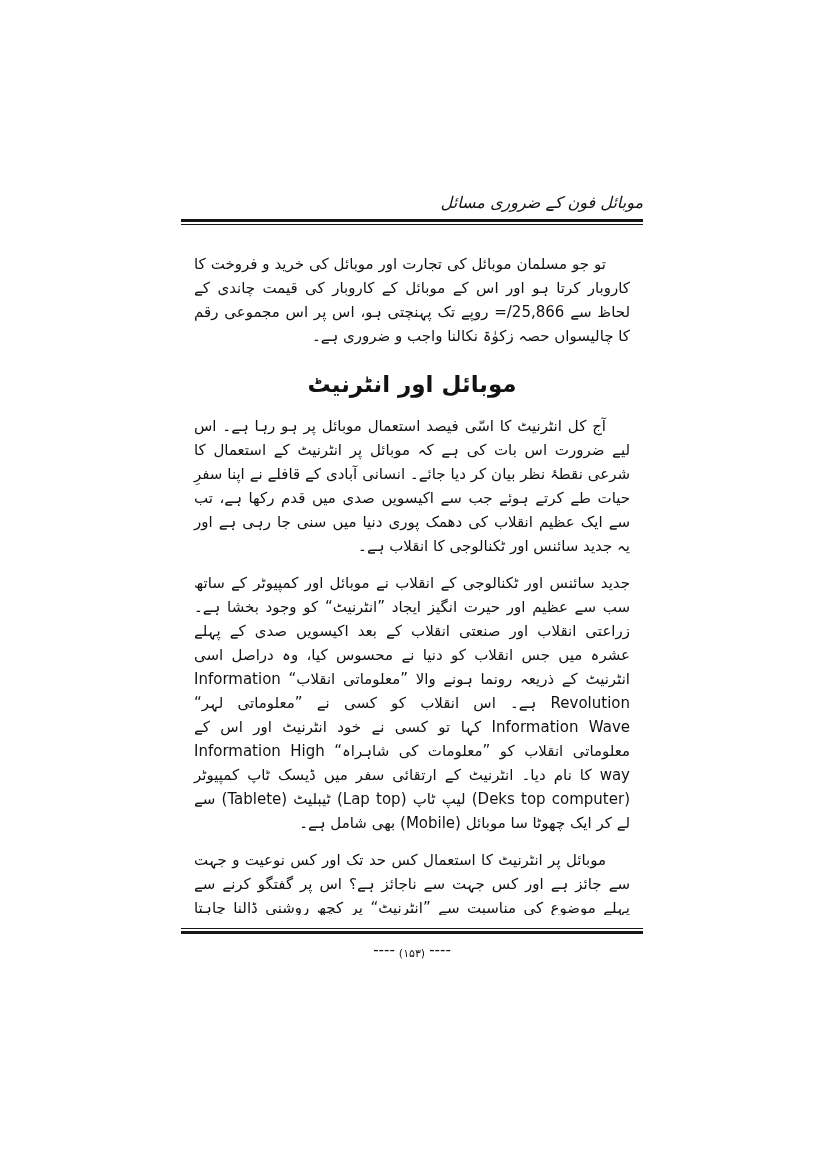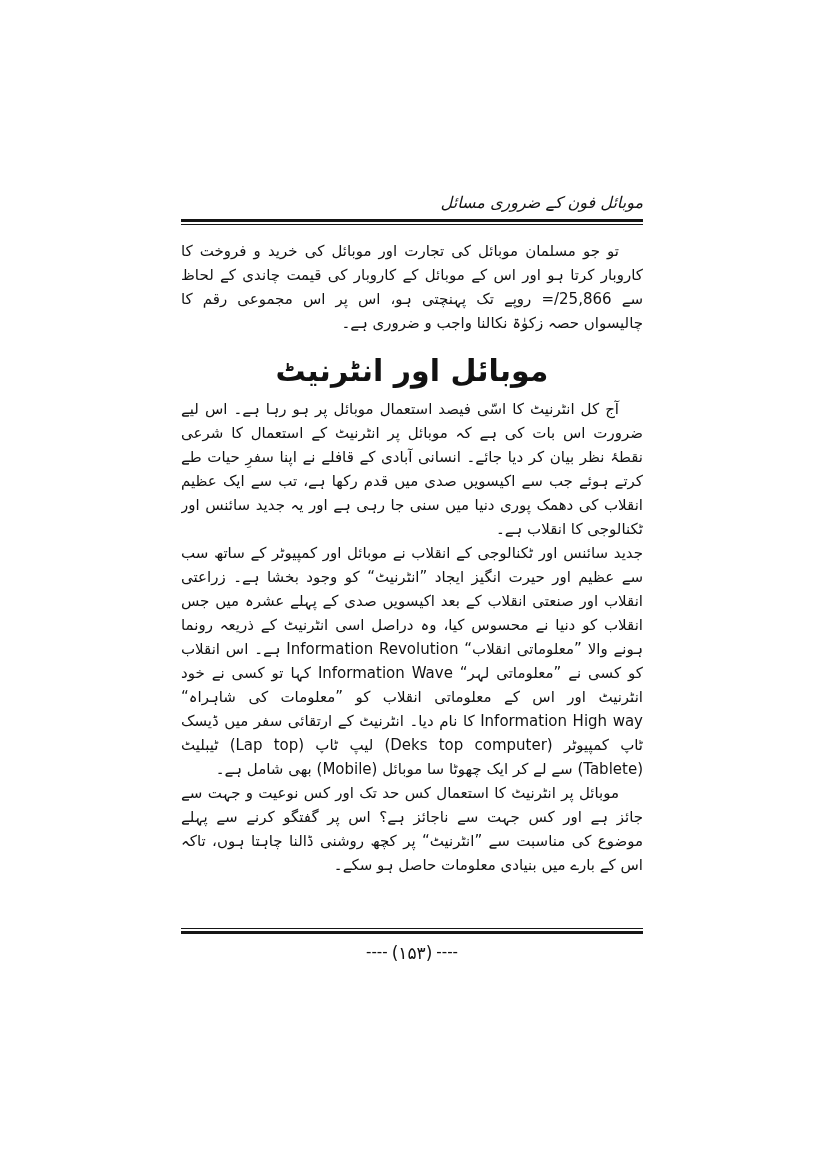--- a/index.html
+++ b/index.html
@@ -46,29 +46,29 @@
   .body-text {
     margin-top: 14px;
     height: 676px;
     overflow: hidden;
     font-size: 15px;
     line-height: 24px;
     text-align: justify;
     text-justify: inter-word;
   }
   .para {
-    margin: 0;
+    margin: 13px;
   }
   .para.indent {
     text-indent: 24px;
   }
   .section-heading {
     margin: 19px 0 9px 0;
     text-align: center;
-    font-size: 30px;
+    font-size: 23px;
     font-weight: bold;
     line-height: 34px;
   }
   .footer {
     position: absolute;
     left: 181px;
     top: 928px;
     width: 462px;
   }
   .page-number-row {
@@ -77,21 +77,21 @@
     font-size: 15px;
     direction: rtl;
   }
   .page-number-row .dashes {
     letter-spacing: 2px;
     position: relative;
     top: -2px;
   }
   .page-number-row .num {
     padding: 0 4px;
-    font-size: 17px;
+    font-size: 11px;
   }
 </style>
 </head>
 <body>
 
 <div class="sheet">
 
   <div class="column">
 
     <div class="running-head">موبائل فون کے ضروری مسائل</div>

